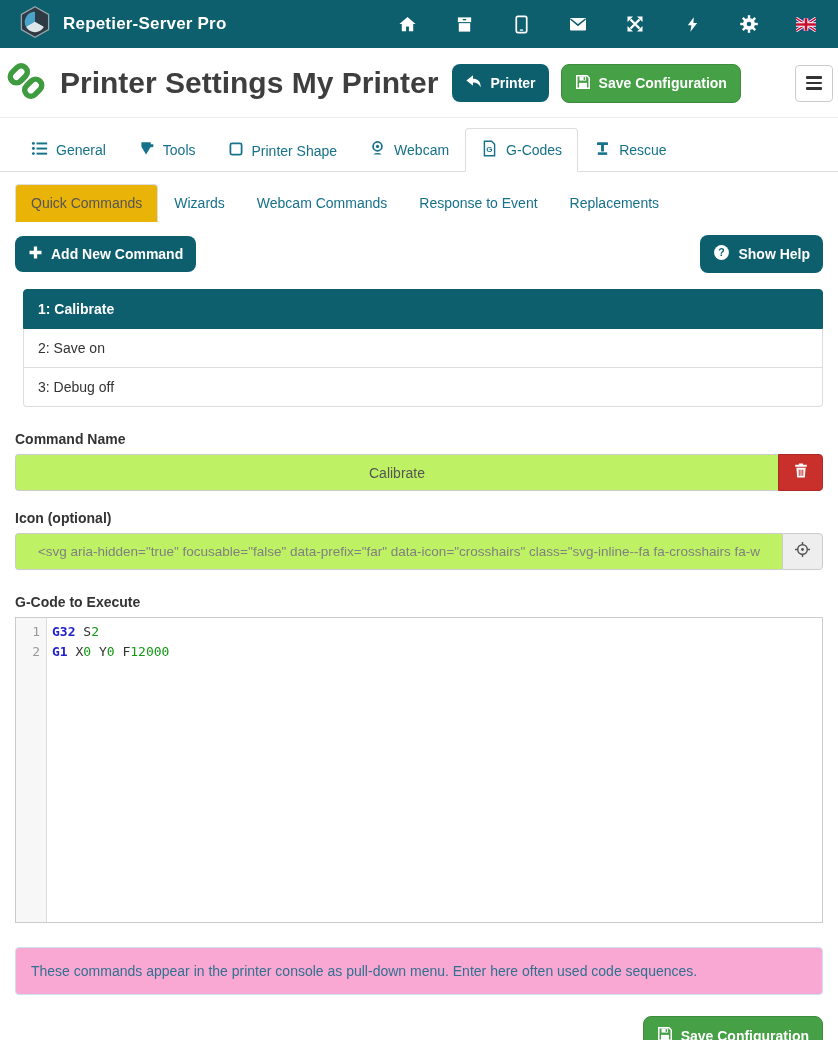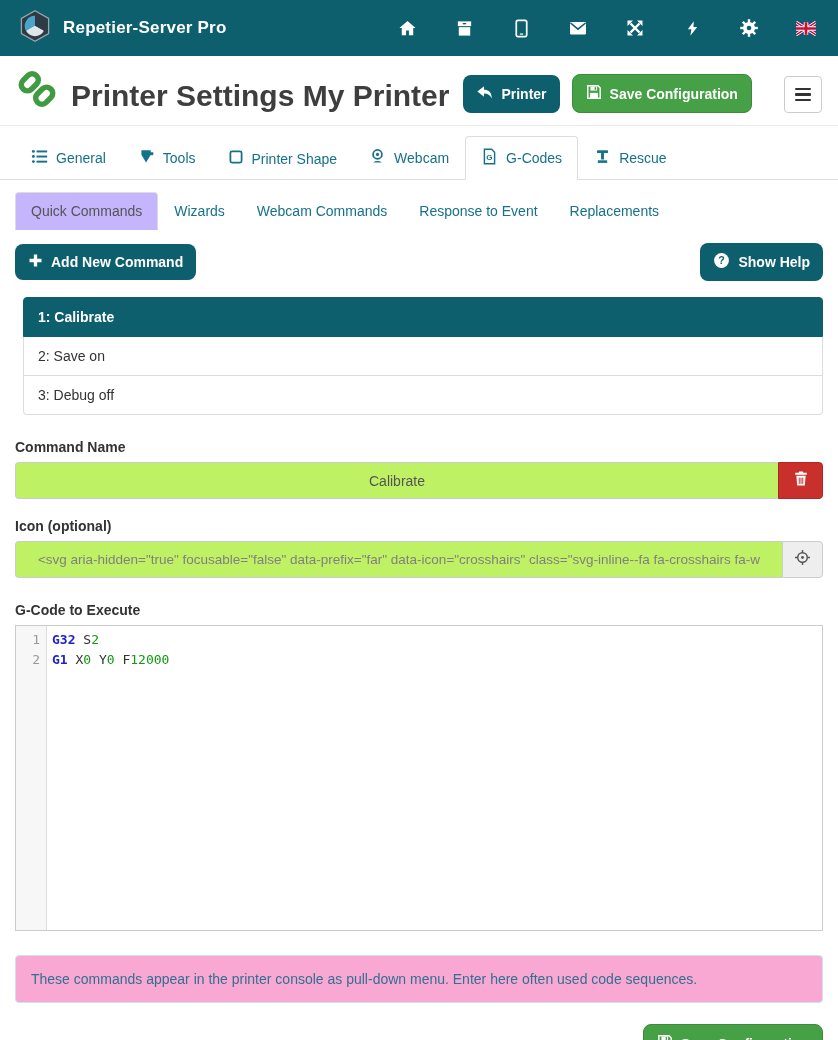--- a/index.html
+++ b/index.html
@@ -1,48 +1,48 @@
 <!DOCTYPE html>
 <html><head>
 <meta charset="utf-8">
 <style>
   * { box-sizing: border-box; margin: 0; padding: 0; }
   html,body { width: 838px; background:#fff; font-family:"Liberation Sans", sans-serif; color:#333; }
   body { height:1040px; overflow:hidden; }
 
   
-  .navbar { height:56px; background:#0d5f6e; display:flex; align-items:center; padding:0 18px; }
+  .navbar { height:48px; background:#0d5f6e; display:flex; align-items:center; padding:0 18px; }
   .brand { display:flex; align-items:center; gap:11px; cursor:pointer; }
   .brand-text { color:#fff; font-size:17px; font-weight:bold; letter-spacing:.2px; }
   .nav-icons { margin-left:auto; display:flex; align-items:center; gap:37px; padding-right:4px; }
   .nav-ic { width:20px; height:20px; display:flex; align-items:center; justify-content:center; cursor:pointer; }
 
   
-  .page-header { display:flex; align-items:flex-end; padding:13px 16px 12px; border-bottom:1px solid #ececec; }
+  .page-header { display:flex; align-items:center; padding:13px 5px 12px; border-bottom:1px solid #ececec; }
   .page-title { font-size:30px; font-weight:bold; color:#3e3e3f; margin-left:13px; margin-right:14px; white-space:nowrap; }
   .btn { display:inline-flex; align-items:center; gap:8px; border:none; border-radius:8px; font-family:inherit;
          font-size:14px; font-weight:bold; color:#fff; padding:9px 13px; cursor:pointer; }
   .btn-teal { background:#0d5f6e; }
   .btn-green { background:#46a046; border:1px solid #3d8b3d; }
   .hdr-buttons { display:flex; align-items:center; gap:12px; }
   .btn-burger { margin-left:auto; width:38px; height:37px; background:#fff; border:1px solid #ccc; border-radius:4px;
                 display:flex; flex-direction:column; align-items:center; justify-content:center; gap:3px; cursor:pointer; }
   .btn-burger .bar { width:16px; height:2.4px; background:#333; border-radius:1px; }
 
   
   .tabs { display:flex; align-items:flex-end; padding:10px 15px 0; border-bottom:1px solid #ddd; }
   .tab { display:flex; align-items:center; gap:8px; color:#16718a; font-size:14px; padding:11px 15px; cursor:pointer;
          border:1px solid transparent; margin-bottom:-1px; }
   .tab.active { background:#fff; border-color:#ddd; border-bottom-color:#fff; border-radius:4px 4px 0 0; }
   .tab svg { flex:none; }
 
   
   .subtabs { display:flex; align-items:flex-end; padding:12px 15px 0; }
   .subtab { color:#16718a; font-size:14px; padding:10px 15px; cursor:pointer; border:1px solid transparent; }
-  .subtab.active { color:#555; background:#c4b5fd; border-color:#ddd; border-bottom-color:transparent; border-radius:4px 4px 0 0; }
+  .subtab.active { color:#555; background:#eab308; border-color:#ddd; border-bottom-color:transparent; border-radius:4px 4px 0 0; }
 
   
   .toolbar { display:flex; justify-content:space-between; align-items:center; margin:13px 15px 0; }
 
   
   .cmd-list { margin:16px 15px 0; border-radius:4px;padding-left:8px; }
   .cmd-item { font-size:14px; padding:11px 14px; border:1px solid #ddd; background:#fff; color:#333; cursor:pointer; }
   .cmd-item + .cmd-item { border-top:none; }
   .cmd-item:first-child { border-radius:4px 4px 0 0; }
   .cmd-item:last-child { border-radius:0 0 4px 4px; }

